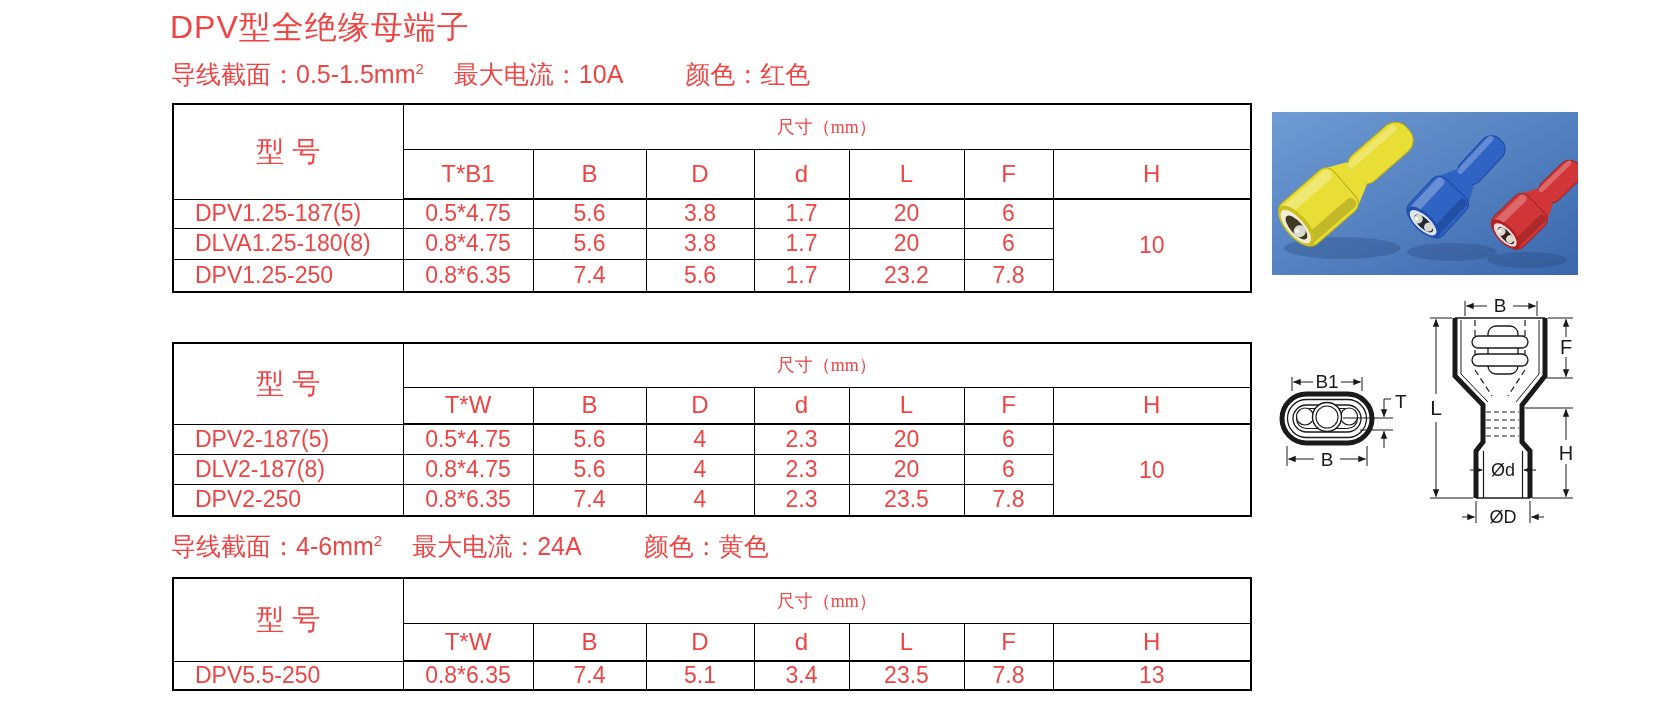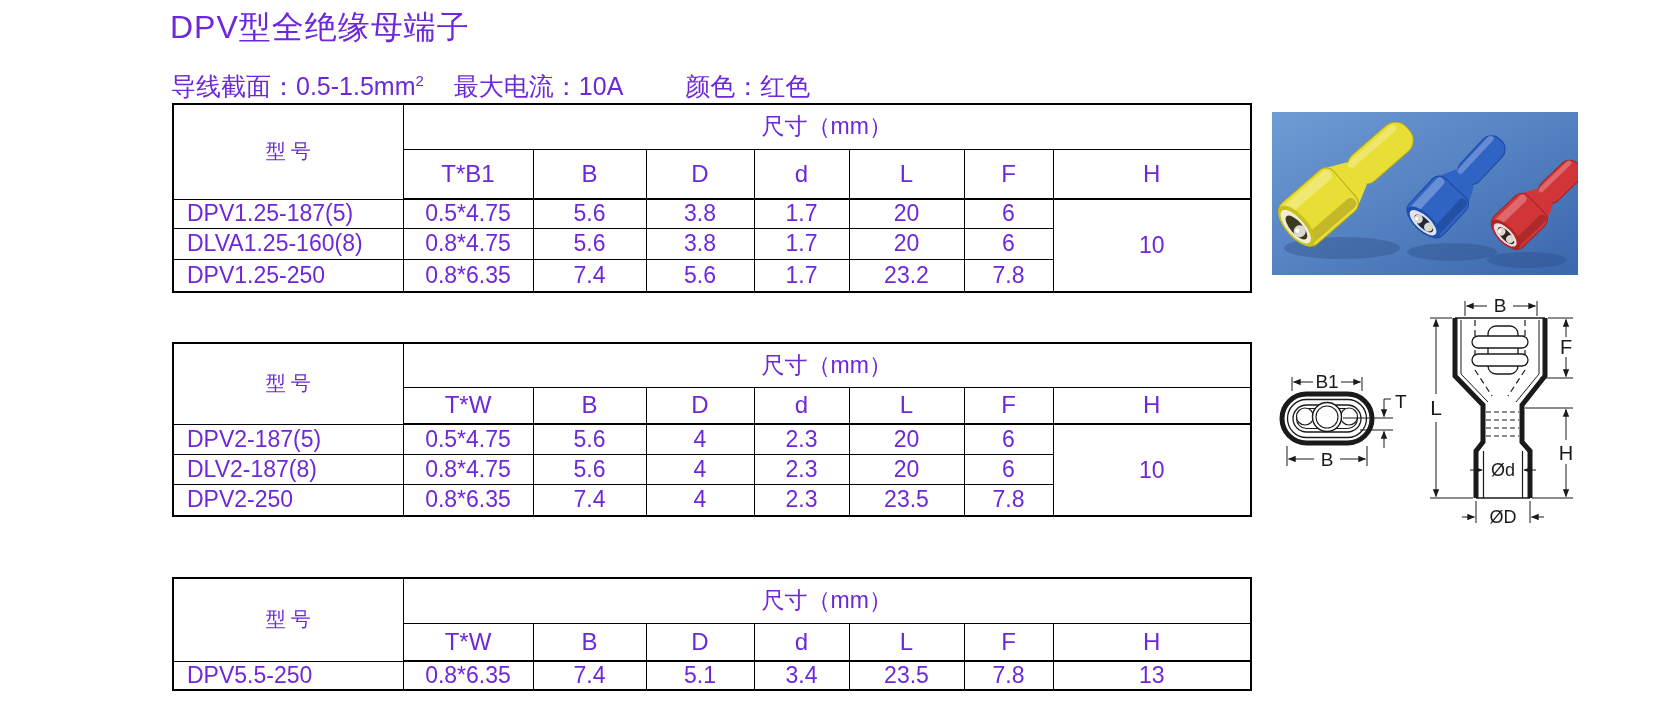--- a/index.html
+++ b/index.html
@@ -1,39 +1,39 @@
 <!DOCTYPE html>
 <html><head>
 <meta charset="utf-8">
 <style>
   html,body{margin:0;padding:0;background:#fff;}
   #page{position:relative;width:1654px;height:720px;background:#fff;overflow:hidden;
-        font-family:"Liberation Sans","DejaVu Sans",sans-serif;color:#6d28d9;}
+        font-family:"Liberation Sans","DejaVu Sans",sans-serif;color:#ef4444;}
   .title{position:absolute;left:170px;top:6px;font-size:32px;font-weight:500;letter-spacing:1px;}
   .spec{position:absolute;left:171px;font-size:25px;white-space:nowrap;}
   .spec sup{font-size:15px;vertical-align:super;line-height:0;}
   .spec .g1{margin-left:30px;}
   .spec .g2{margin-left:62px;}
   table.tbl{position:absolute;left:172px;border-collapse:collapse;table-layout:fixed;
             font-size:23px;border:2px solid #000;}
   table.tbl td{border:1px solid #000;text-align:center;vertical-align:middle;padding:0;}
   table.tbl tr.subh td{border-bottom:2px solid #000;font-size:24px;}
-  table.tbl td.modelh{font-size:20px;font-family:Liberation Serif, serif;}
-  table.tbl td.dimh{font-size:23px;}
-  table.tbl td.model{text-align:left;padding-left:13px;}
+  table.tbl td.modelh{font-size:28px;}
+  table.tbl td.dimh{font-size:18px;font-family:Liberation Serif, serif;}
+  table.tbl td.model{text-align:left;padding-left:21px;}
   svg text{font-family:"Liberation Sans","DejaVu Sans",sans-serif;}
 </style>
 </head>
 <body>
 
 <div id="page">
 
   <div class="title">DPV型全绝缘母端子</div>
 
-  <div class="spec" style="top:70px">
+  <div class="spec" style="top:58px">
     <span>导线截面：</span><span>0.5-1.5mm</span><sup>2</sup><span class="g1">最大电流：</span><span>10A</span><span class="g2">颜色：</span><span>红色</span>
   </div>
 
   <table class="tbl" style="top:103px">
     <colgroup>
         <col style="width:230px">
         <col style="width:130px">
         <col style="width:113px">
         <col style="width:108px">
         <col style="width:95px">
@@ -59,21 +59,21 @@
       <td class="model">DPV1.25-187(5)</td>
       <td>0.5*4.75</td>
       <td>5.6</td>
       <td>3.8</td>
       <td>1.7</td>
       <td>20</td>
       <td>6</td>
       <td rowspan="3">10</td>
     </tr>
     <tr style="height:31px">
-      <td class="model">DLVA1.25-160(8)</td>
+      <td class="model">DLVA1.25-180(8)</td>
       <td>0.8*4.75</td>
       <td>5.6</td>
       <td>3.8</td>
       <td>1.7</td>
       <td>20</td>
       <td>6</td>
     </tr>
     <tr style="height:33px">
       <td class="model">DPV1.25-250</td>
       <td>0.8*6.35</td>
@@ -136,20 +136,23 @@
       <td>0.8*6.35</td>
       <td>7.4</td>
       <td>4</td>
       <td>2.3</td>
       <td>23.5</td>
       <td>7.8</td>
     </tr>
   </tbody>
     </table>
 
+  <div class="spec" style="top:530px">
+    <span>导线截面：</span><span>4-6mm</span><sup>2</sup><span class="g1">最大电流：</span><span>24A</span><span class="g2">颜色：</span><span>黄色</span>
+  </div>
 
   <table class="tbl" style="top:577px">
     <colgroup>
         <col style="width:230px">
         <col style="width:130px">
         <col style="width:113px">
         <col style="width:108px">
         <col style="width:95px">
         <col style="width:115px">
         <col style="width:89px">

